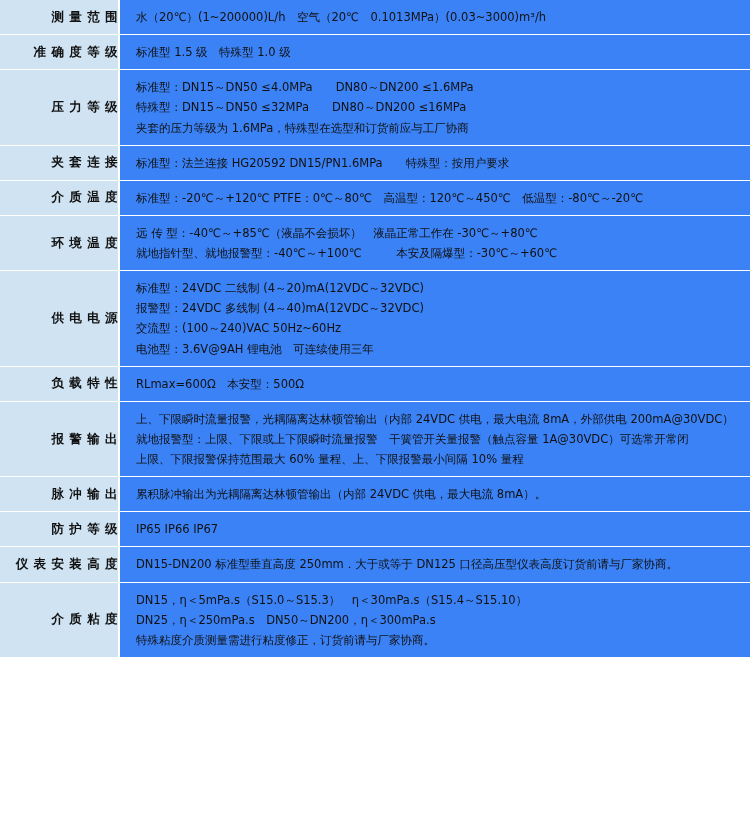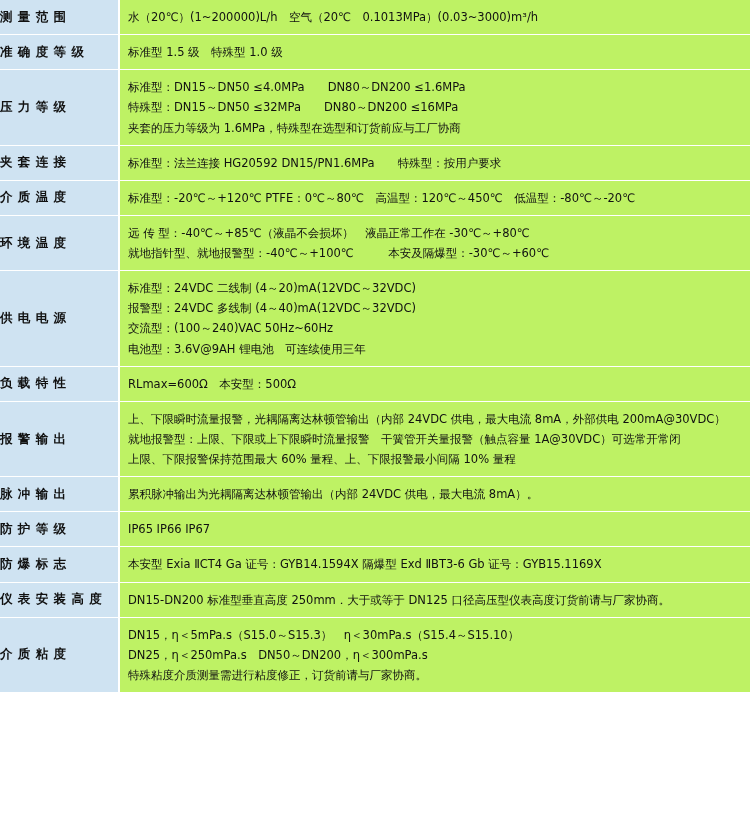--- a/index.html
+++ b/index.html
@@ -17,31 +17,31 @@
   .spec-table tr{
     border-bottom:1px solid #ffffff;
   }
   .spec-table td{
     vertical-align:middle;
     padding:7px 0;
   }
   td.label{
     width:118px;
     background:#cfe3f2;
-    text-align:left;
+    text-align:right;
     font-size:12.5px;
     font-weight:bold;
     color:#111;
     letter-spacing:0.5px;
     border-right:2px solid #ffffff;
     line-height:1.5;
   }
   td.value{
-    background:#bef264;
-    padding-left:8px;
+    background:#3b82f6;
+    padding-left:16px;
     padding-right:8px;
     font-size:11.5px;
     color:#111;
     line-height:1.75;
   }
   .value .line{
     white-space:nowrap;
     overflow:hidden;
   }
 </style>
@@ -118,26 +118,20 @@
         <div class="line">累积脉冲输出为光耦隔离达林顿管输出（内部 24VDC 供电，最大电流 8mA）。</div>
       </td>
     </tr>
     <tr>
       <td class="label">防 护 等 级</td>
       <td class="value">
         <div class="line">IP65  IP66  IP67</div>
       </td>
     </tr>
     <tr>
-      <td class="label">防 爆 标 志</td>
-      <td class="value">
-        <div class="line">本安型 Exia ⅡCT4 Ga 证号：GYB14.1594X  隔爆型 Exd ⅡBT3-6 Gb 证号：GYB15.1169X</div>
-      </td>
-    </tr>
-    <tr>
       <td class="label">仪 表 安 装 高 度</td>
       <td class="value">
         <div class="line">DN15-DN200 标准型垂直高度 250mm．大于或等于 DN125 口径高压型仪表高度订货前请与厂家协商。</div>
       </td>
     </tr>
     <tr>
       <td class="label">介 质 粘 度</td>
       <td class="value">
         <div class="line">DN15，η＜5mPa.s（S15.0～S15.3）　η＜30mPa.s（S15.4～S15.10）</div>
         <div class="line">DN25，η＜250mPa.s　DN50～DN200，η＜300mPa.s</div>

